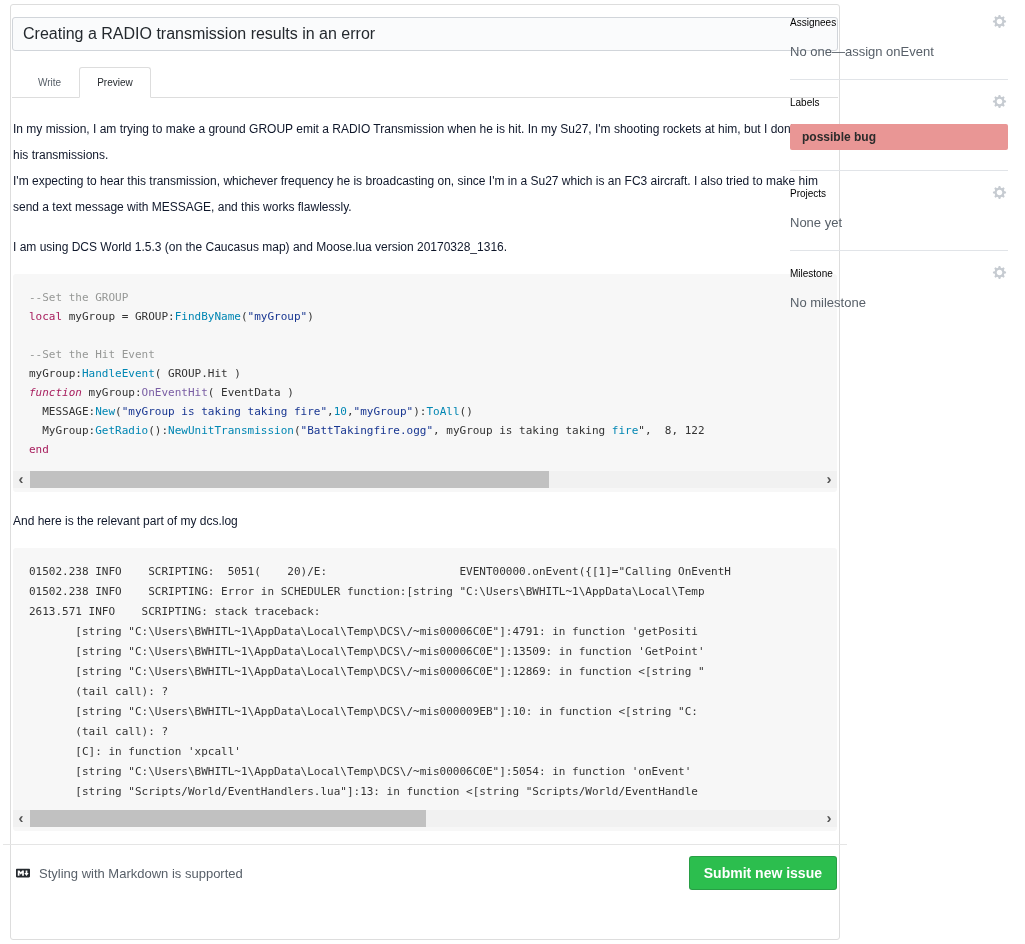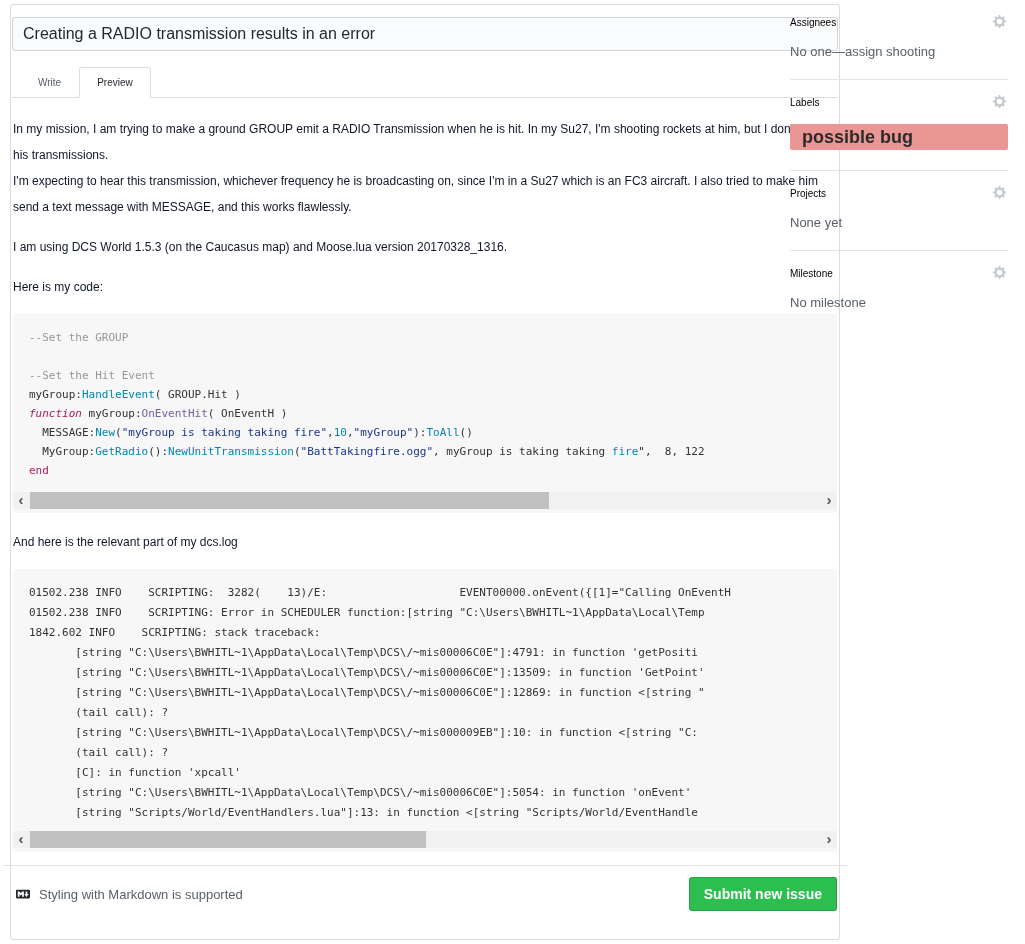--- a/index.html
+++ b/index.html
@@ -43,67 +43,67 @@
   .submit-btn{color:#fff;font-weight:bold;font-size:14px;padding:8px 14px;border:1px solid rgba(27,31,35,.2);border-radius:3px;cursor:pointer;font-family:inherit}
   
   .sidebar{position:absolute;left:790px;top:4px;width:218px}
   .side-section{padding:14px 0 20px;border-bottom:1px solid #e1e4e8}
   .side-section.first{padding-top:10px}
   .side-section.last{border-bottom:none}
   .side-head{display:flex;justify-content:space-between;align-items:center}
   .side-title{font-size:10px;font-weight:normal;color:#000000}
   .gear-btn{width:16px;height:16px;cursor:pointer;display:inline-flex}
   .side-value{margin-top:14px;font-size:13px;color:#586069}
-  .label-chip{margin-top:14px;height:26px;line-height:26px;padding-left:12px;font-size:18px;font-weight:bold;color:#2b2b2b;border-radius:2px;cursor:default}
+  .label-chip{margin-top:14px;height:26px;line-height:26px;padding-left:12px;font-size:12px;font-weight:bold;color:#2b2b2b;border-radius:2px;cursor:default}
 </style>
 </head>
 <body>
 
 <div class="main-panel">
 
   <input class="title-input" type="text" value="Creating a RADIO transmission results in an error" style="">
 
   <div class="tabnav">
     <div class="tab">Write</div>
     <div class="tab active">Preview</div>
   </div>
 
   <div class="preview-body">
 
     <p class="md-p"><span>In my mission, I am trying to make a ground GROUP emit a RADIO Transmission when he is hit. In my Su27, I'm shooting rockets at him, but I don't hear his transmissions.</span><br><span>I'm expecting to hear this transmission, whichever frequency he is broadcasting on, since I'm in a Su27 which is an FC3 aircraft. I also tried to make him send a text message with MESSAGE, and this works flawlessly.</span></p>
 
     <p class="md-p">I am using DCS World 1.5.3 (on the Caucasus map) and Moose.lua version 20170328_1316.</p>
 
-    <p class="md-p">Here is my code:</p>
 
     <div class="code-block">
       <div>
           <div class="code-line"><span style="color: rgb(150, 152, 150);">--Set the GROUP</span></div>
+          <div class="code-line"><span style="color: rgb(167, 29, 93);">local</span><span style="color: rgb(51, 51, 51);"> myGroup = GROUP:</span><span style="color: rgb(0, 134, 179);">FindByName</span><span style="color: rgb(51, 51, 51);">(</span><span style="color: rgb(24, 54, 145);">"myGroup"</span><span style="color: rgb(51, 51, 51);">)</span></div>
           <div class="code-line"></div>
           <div class="code-line"><span style="color: rgb(150, 152, 150);">--Set the Hit Event</span></div>
           <div class="code-line"><span style="color: rgb(51, 51, 51);">myGroup:</span><span style="color: rgb(0, 134, 179);">HandleEvent</span><span style="color: rgb(51, 51, 51);">( GROUP.Hit )</span></div>
-          <div class="code-line"><span style="color: rgb(167, 29, 93); font-style: italic;">function</span><span style="color: rgb(51, 51, 51);"> myGroup:</span><span style="color: rgb(121, 93, 163);">OnEventHit</span><span style="color: rgb(51, 51, 51);">( OnEventH )</span></div>
+          <div class="code-line"><span style="color: rgb(167, 29, 93); font-style: italic;">function</span><span style="color: rgb(51, 51, 51);"> myGroup:</span><span style="color: rgb(121, 93, 163);">OnEventHit</span><span style="color: rgb(51, 51, 51);">( EventData )</span></div>
           <div class="code-line"><span style="color: rgb(51, 51, 51);">  MESSAGE:</span><span style="color: rgb(0, 134, 179);">New</span><span style="color: rgb(51, 51, 51);">(</span><span style="color: rgb(24, 54, 145);">"myGroup is taking taking fire"</span><span style="color: rgb(51, 51, 51);">,</span><span style="color: rgb(0, 134, 179);">10</span><span style="color: rgb(51, 51, 51);">,</span><span style="color: rgb(24, 54, 145);">"myGroup"</span><span style="color: rgb(51, 51, 51);">):</span><span style="color: rgb(0, 134, 179);">ToAll</span><span style="color: rgb(51, 51, 51);">()</span></div>
           <div class="code-line"><span style="color: rgb(51, 51, 51);">  MyGroup:</span><span style="color: rgb(0, 134, 179);">GetRadio</span><span style="color: rgb(51, 51, 51);">():</span><span style="color: rgb(0, 134, 179);">NewUnitTransmission</span><span style="color: rgb(51, 51, 51);">(</span><span style="color: rgb(24, 54, 145);">"BattTakingfire.ogg"</span><span style="color: rgb(51, 51, 51);">, myGroup is taking taking </span><span style="color: rgb(0, 134, 179);">fire</span><span style="color: rgb(51, 51, 51);">",  8, 122</span></div>
           <div class="code-line"><span style="color: rgb(167, 29, 93);">end</span></div>
         </div>
       <div class="hscroll">
         <span class="arrow arrow-left">‹</span>
         <span class="thumb" style="width: 63%;"></span>
         <span class="arrow arrow-right">›</span>
       </div>
     </div>
 
     <p class="md-p">And here is the relevant part of my dcs.log</p>
 
     <div class="code-block log">
       <div>
-          <div class="code-line">01502.238 INFO    SCRIPTING:  3282(    13)/E:                    EVENT00000.onEvent({[1]="Calling OnEventH</div>
+          <div class="code-line">01502.238 INFO    SCRIPTING:  5051(    20)/E:                    EVENT00000.onEvent({[1]="Calling OnEventH</div>
           <div class="code-line">01502.238 INFO    SCRIPTING: Error in SCHEDULER function:[string "C:\Users\BWHITL~1\AppData\Local\Temp</div>
-          <div class="code-line">1842.602 INFO    SCRIPTING: stack traceback:</div>
+          <div class="code-line">2613.571 INFO    SCRIPTING: stack traceback:</div>
           <div class="code-line">       [string "C:\Users\BWHITL~1\AppData\Local\Temp\DCS\/~mis00006C0E"]:4791: in function 'getPositi</div>
           <div class="code-line">       [string "C:\Users\BWHITL~1\AppData\Local\Temp\DCS\/~mis00006C0E"]:13509: in function 'GetPoint'</div>
           <div class="code-line">       [string "C:\Users\BWHITL~1\AppData\Local\Temp\DCS\/~mis00006C0E"]:12869: in function &lt;[string "</div>
           <div class="code-line">       (tail call): ?</div>
           <div class="code-line">       [string "C:\Users\BWHITL~1\AppData\Local\Temp\DCS\/~mis000009EB"]:10: in function &lt;[string "C:</div>
           <div class="code-line">       (tail call): ?</div>
           <div class="code-line">       [C]: in function 'xpcall'</div>
           <div class="code-line">       [string "C:\Users\BWHITL~1\AppData\Local\Temp\DCS\/~mis00006C0E"]:5054: in function 'onEvent'</div>
           <div class="code-line">       [string "Scripts/World/EventHandlers.lua"]:13: in function &lt;[string "Scripts/World/EventHandle</div>
         </div>
@@ -132,21 +132,21 @@
 
   <div class="side-section first">
     <div class="side-head">
       <span class="side-title">Assignees</span>
       <span class="gear-btn">
         <svg width="15" height="15" viewBox="0 0 14 16">
             <path fill="#c6cbd1" d="M14 8.77v-1.6l-1.94-.64-.45-1.09.88-1.84-1.13-1.13-1.81.91-1.09-.45-.69-1.92h-1.6l-.63 1.94-1.11.45-1.84-.88-1.13 1.13.91 1.81-.45 1.09L0 7.23v1.59l1.94.64.45 1.09-.88 1.84 1.13 1.13 1.81-.91 1.09.45.69 1.92h1.59l.63-1.94 1.11-.45 1.84.88 1.13-1.13-.92-1.81.47-1.09L14 8.75v.02zM7 11c-1.66 0-3-1.34-3-3s1.34-3 3-3 3 1.34 3 3-1.34 3-3 3z"></path>
           </svg>
       </span>
     </div>
-    <div class="side-value">No one—assign shooting</div>
+    <div class="side-value">No one—assign onEvent</div>
   </div>
 
   <div class="side-section">
     <div class="side-head">
       <span class="side-title">Labels</span>
       <span class="gear-btn">
         <svg width="15" height="15" viewBox="0 0 14 16">
             <path fill="#c6cbd1" d="M14 8.77v-1.6l-1.94-.64-.45-1.09.88-1.84-1.13-1.13-1.81.91-1.09-.45-.69-1.92h-1.6l-.63 1.94-1.11.45-1.84-.88-1.13 1.13.91 1.81-.45 1.09L0 7.23v1.59l1.94.64.45 1.09-.88 1.84 1.13 1.13 1.81-.91 1.09.45.69 1.92h1.59l.63-1.94 1.11-.45 1.84.88 1.13-1.13-.92-1.81.47-1.09L14 8.75v.02zM7 11c-1.66 0-3-1.34-3-3s1.34-3 3-3 3 1.34 3 3-1.34 3-3 3z"></path>
           </svg>
       </span>

